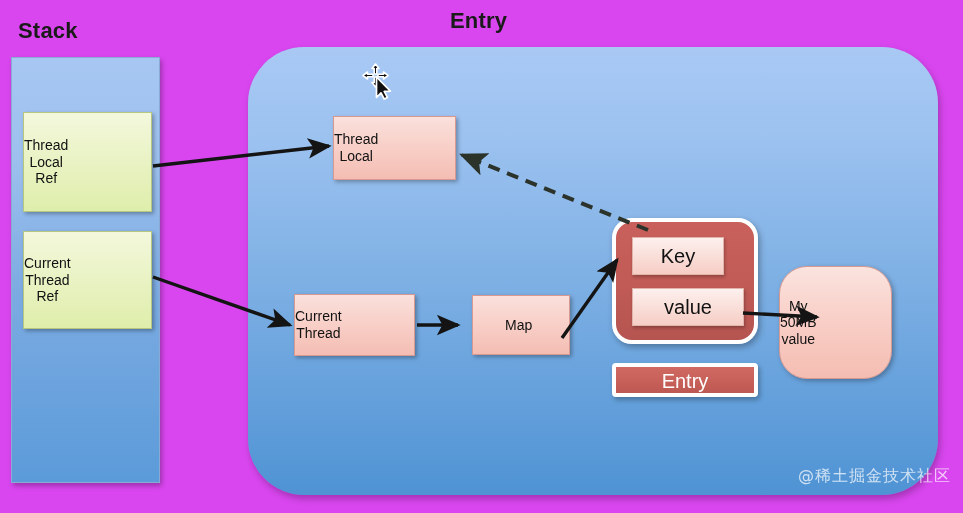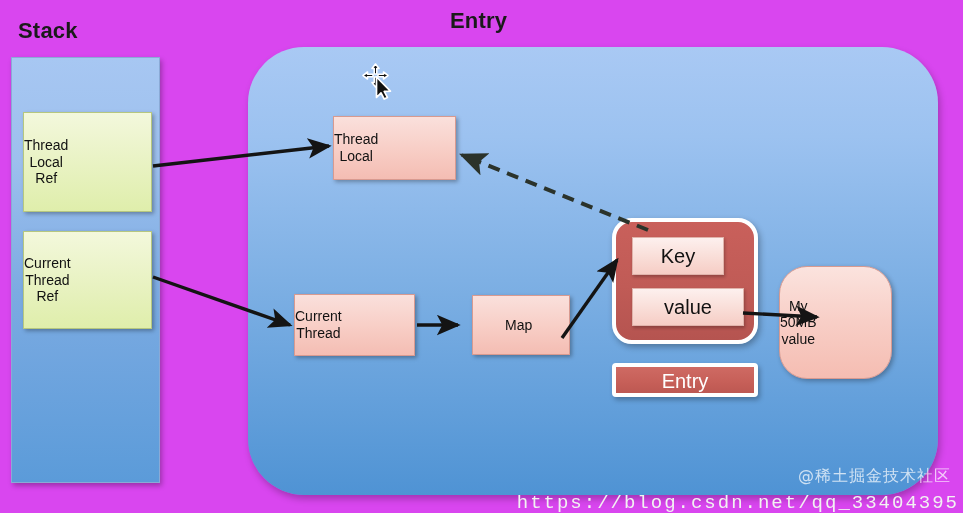--- a/index.html
+++ b/index.html
@@ -261,15 +261,14 @@
     <g fill="#111111" stroke="#ffffff" stroke-width="1.6" stroke-linejoin="round">
       <path d="M15.5 2 L19 6.5 L16.8 6.5 L16.8 12 L14.2 12 L14.2 6.5 L12 6.5 Z"></path>
       <path d="M15.5 25 L12 20.5 L14.2 20.5 L14.2 15 L16.8 15 L16.8 20.5 L19 20.5 Z"></path>
       <path d="M3 13.5 L7.5 10 L7.5 12.2 L13 12.2 L13 14.8 L7.5 14.8 L7.5 17 Z"></path>
       <path d="M28 13.5 L23.5 17 L23.5 14.8 L18 14.8 L18 12.2 L23.5 12.2 L23.5 10 Z"></path>
     </g>
     <path d="M16.5 15 L16.5 35.5 L21 30.8 L24.2 37 L27.4 35.4 L24.2 29.4 L30.4 29.2 Z" fill="#111111" stroke="#ffffff" stroke-width="1.7" stroke-linejoin="round"></path>
   </svg>
 
   <div id="watermark">@稀土掘金技术社区</div>
-  <div id="source-url">https://blog.csdn.net/qq_33404395</div>
 
 </div>
 
 </body></html>

